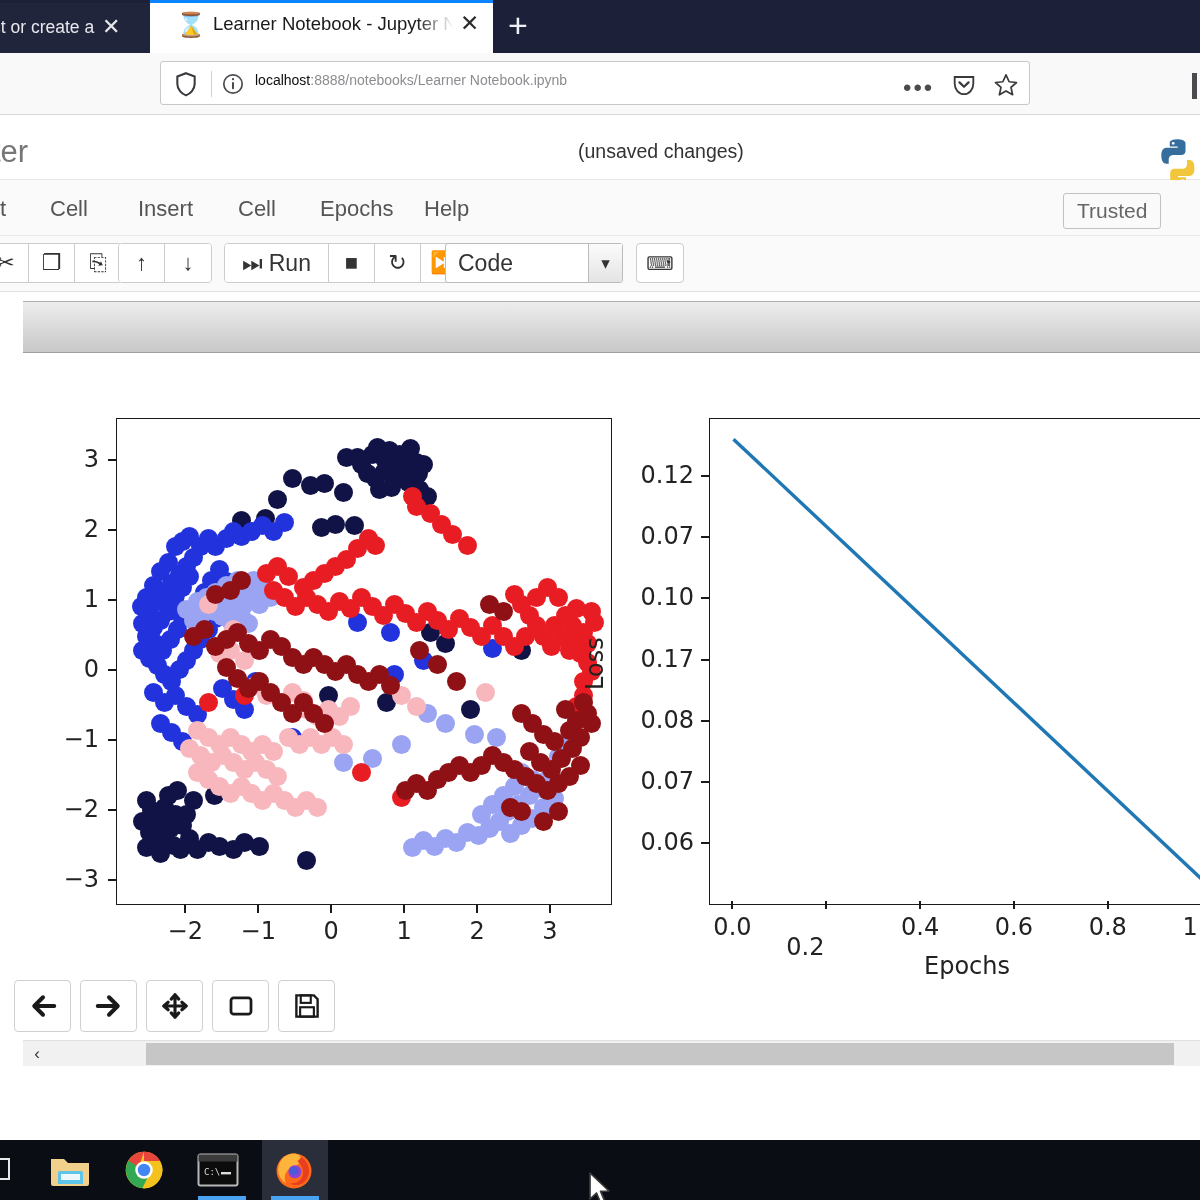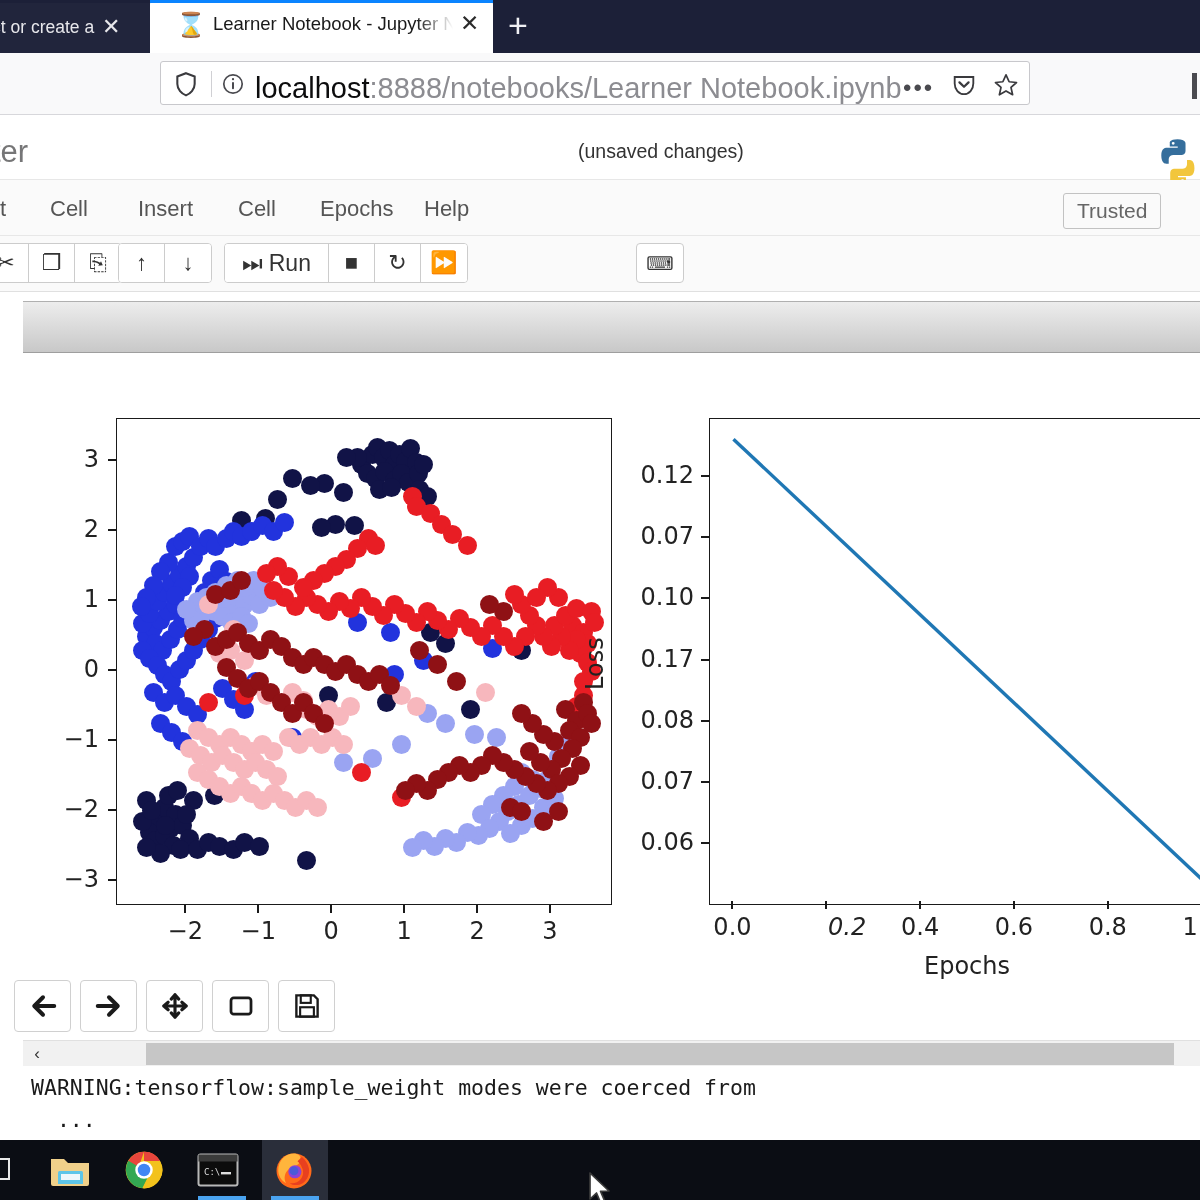--- a/index.html
+++ b/index.html
@@ -78,21 +78,21 @@
   }
   .url-divider {
     position: absolute; left: 50px; top: 9px; width: 1px; height: 26px;
     background: #d0d0d4;
   }
   .url-info {
     position: absolute; left: 60px; top: 10px; width: 24px; height: 24px;
   }
   .url-text {
     position: absolute; left: 94px; top: 10px;
-    font-size: 29px; color: #8c8c91; white-space: nowrap;
+    font-size: 14px; color: #8c8c91; white-space: nowrap;
   }
   .url-text b { color: #0c0c0d; font-weight: normal; }
   .url-dots {
     position: absolute; left: 742px; top: 12px;
     font-size: 24px; color: #4a4a4f; letter-spacing: 2px; cursor: pointer;
   }
   .url-pocket { position: absolute; left: 788px; top: 10px; cursor: pointer; }
   .url-star   { position: absolute; left: 830px; top: 10px; cursor: pointer; }
   .nav-right-sliver {
     position: absolute; left: 1192px; top: 20px; width: 5px; height: 26px;
@@ -338,20 +338,24 @@
       <div class="tb-btn">↓</div>
     </div>
     <div class="tb-group" style="left:224px">
       <div class="tb-btn run">
         <span>⏭</span>
         <span>Run</span>
       </div>
       <div class="tb-btn">■</div>
       <div class="tb-btn">↻</div>
       <div class="tb-btn">⏩</div>
+    </div>
+    <div class="tb-select">
+      <span class="sel-label">Code</span>
+      <span class="sel-arrow">▾</span>
     </div>
     <div class="tb-kbd">⌨</div>
   </div>
 
   <div class="nb-body">
 
     <div class="collapsed-cell"></div>
 
     <div class="figure">
 
@@ -801,21 +805,21 @@
           <div class="tick-lbl" style="left: 594px; top: 232.5px; width: 100px; text-align: right;">0.17</div>
           <div class="tick-mark" style="left: 701px; top: 185.361px; width: 8px; height: 2px;"></div>
           <div class="tick-lbl" style="left: 594px; top: 171.361px; width: 100px; text-align: right;">0.10</div>
           <div class="tick-mark" style="left: 701px; top: 124.222px; width: 8px; height: 2px;"></div>
           <div class="tick-lbl" style="left: 594px; top: 110.222px; width: 100px; text-align: right;">0.07</div>
           <div class="tick-mark" style="left: 701px; top: 63.0823px; width: 8px; height: 2px;"></div>
           <div class="tick-lbl" style="left: 594px; top: 49.0823px; width: 100px; text-align: right;">0.12</div>
           <div class="tick-mark" style="left: 731.455px; top: 489px; width: 2px; height: 8px;"></div>
           <div class="tick-lbl" style="left: 692.455px; top: 501px; width: 80px; text-align: center;">0.0</div>
           <div class="tick-mark" style="left: 825.273px; top: 489px; width: 2px; height: 8px;"></div>
-          <div class="tick-lbl" style="left: 786.273px; top: 501px; width: 80px; text-align: right; font-style: italic;">0.2</div>
+          <div class="tick-lbl" style="left: 786.273px; top: 521px; width: 80px; text-align: left;">0.2</div>
           <div class="tick-mark" style="left: 919.091px; top: 489px; width: 2px; height: 8px;"></div>
           <div class="tick-lbl" style="left: 880.091px; top: 501px; width: 80px; text-align: center;">0.4</div>
           <div class="tick-mark" style="left: 1012.91px; top: 489px; width: 2px; height: 8px;"></div>
           <div class="tick-lbl" style="left: 973.909px; top: 501px; width: 80px; text-align: center;">0.6</div>
           <div class="tick-mark" style="left: 1106.73px; top: 489px; width: 2px; height: 8px;"></div>
           <div class="tick-lbl" style="left: 1067.73px; top: 501px; width: 80px; text-align: center;">0.8</div>
           <div class="tick-lbl" style="left: 1161.55px; top: 501px; width: 80px; text-align: center;">1.0</div>
           <div class="ax-title" style="left: 709px; top: 540px; width: 516px; text-align: center;">Epochs</div>
           <div class="ax-title ax-ylabel" style="left: 581px; top: 277.5px;">Loss</div>
         </div>
@@ -854,22 +858,20 @@
           <rect x="6.5" y="13" width="11" height="7.5" fill="none" stroke="#1a1a1a" stroke-width="1.7"></rect>
         </svg>
       </div>
     </div>
 
     <div class="hscroll">
       <span class="hscroll-arrow">‹</span>
       <div class="hscroll-thumb"></div>
     </div>
 
-    <div class="nb-output"><span>WARNING:tensorflow:sample_weight modes were coerced from</span>
-<span>  ...</span></div>
   </div>
 
   <div class="taskbar">
     <div class="tb-left-sliver"></div>
 
     <div class="tb-icon" style="left:38px">
       <svg width="42" height="34" viewBox="0 0 42 34">
         <path d="M2 6 h13 l4 4 h21 v21 a2 2 0 0 1 -2 2 H4 a2 2 0 0 1 -2 -2 Z" fill="#f0d08a"></path>
         <rect x="9" y="18" width="25" height="12" rx="1.5" fill="#5ec5e8"></rect>
         <rect x="12" y="21" width="19" height="9" fill="#eef7fb"></rect>

